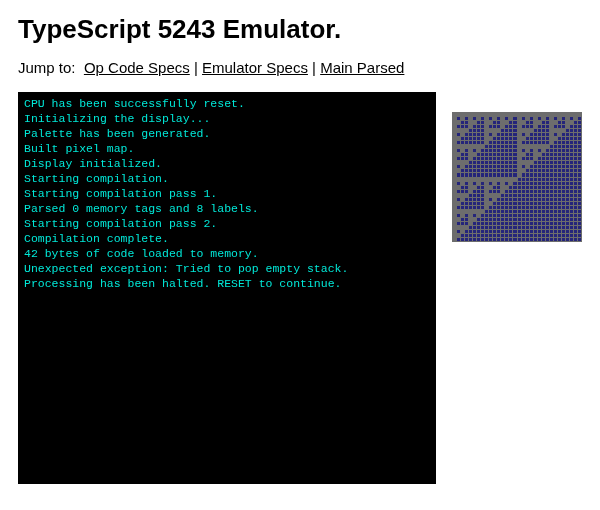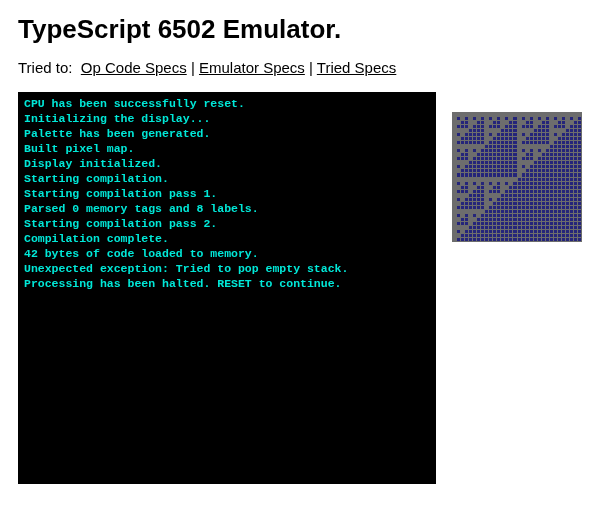--- a/index.html
+++ b/index.html
@@ -24,21 +24,20 @@
       color: #000000;
       text-decoration: underline;
     }
     .jump-sep {
       color: #000;
     }
     .main {
       display: flex;
       align-items: flex-start;
       gap: 16px;
-      font-weight: bold;
     }
     .console {
       width: 418px;
       height: 392px;
       background: #000;
       color: #00e8d8;
       font-family: "Courier New", monospace;
       font-size: 11.5px;
       line-height: 15px;
       padding: 4px 6px;
@@ -61,29 +60,29 @@
     .pixel-display div {
       background: #25257a;
     }
     .pixel-display div.on {
       background: #6d6d6d;
     }
   </style>
 </head>
 <body>
 
-<h1>TypeScript 6502 Emulator.</h1>
+<h1>TypeScript 5243 Emulator.</h1>
 
 <div class="jump-line">
-  <span>Tried to:</span>&nbsp;
+  <span>Jump to:</span>&nbsp;
   <a href="#">Op Code Specs</a>
   <span class="jump-sep"> | </span>
   <a href="#">Emulator Specs</a>
   <span class="jump-sep"> | </span>
-  <a href="#">Tried Specs</a>
+  <a href="#">Main Parsed</a>
 </div>
 
 <div class="main">
   <div class="console" id="console">CPU has been successfully reset.
 Initializing the display...
 Palette has been generated.
 Built pixel map.
 Display initialized.
 Starting compilation.
 Starting compilation pass 1.

